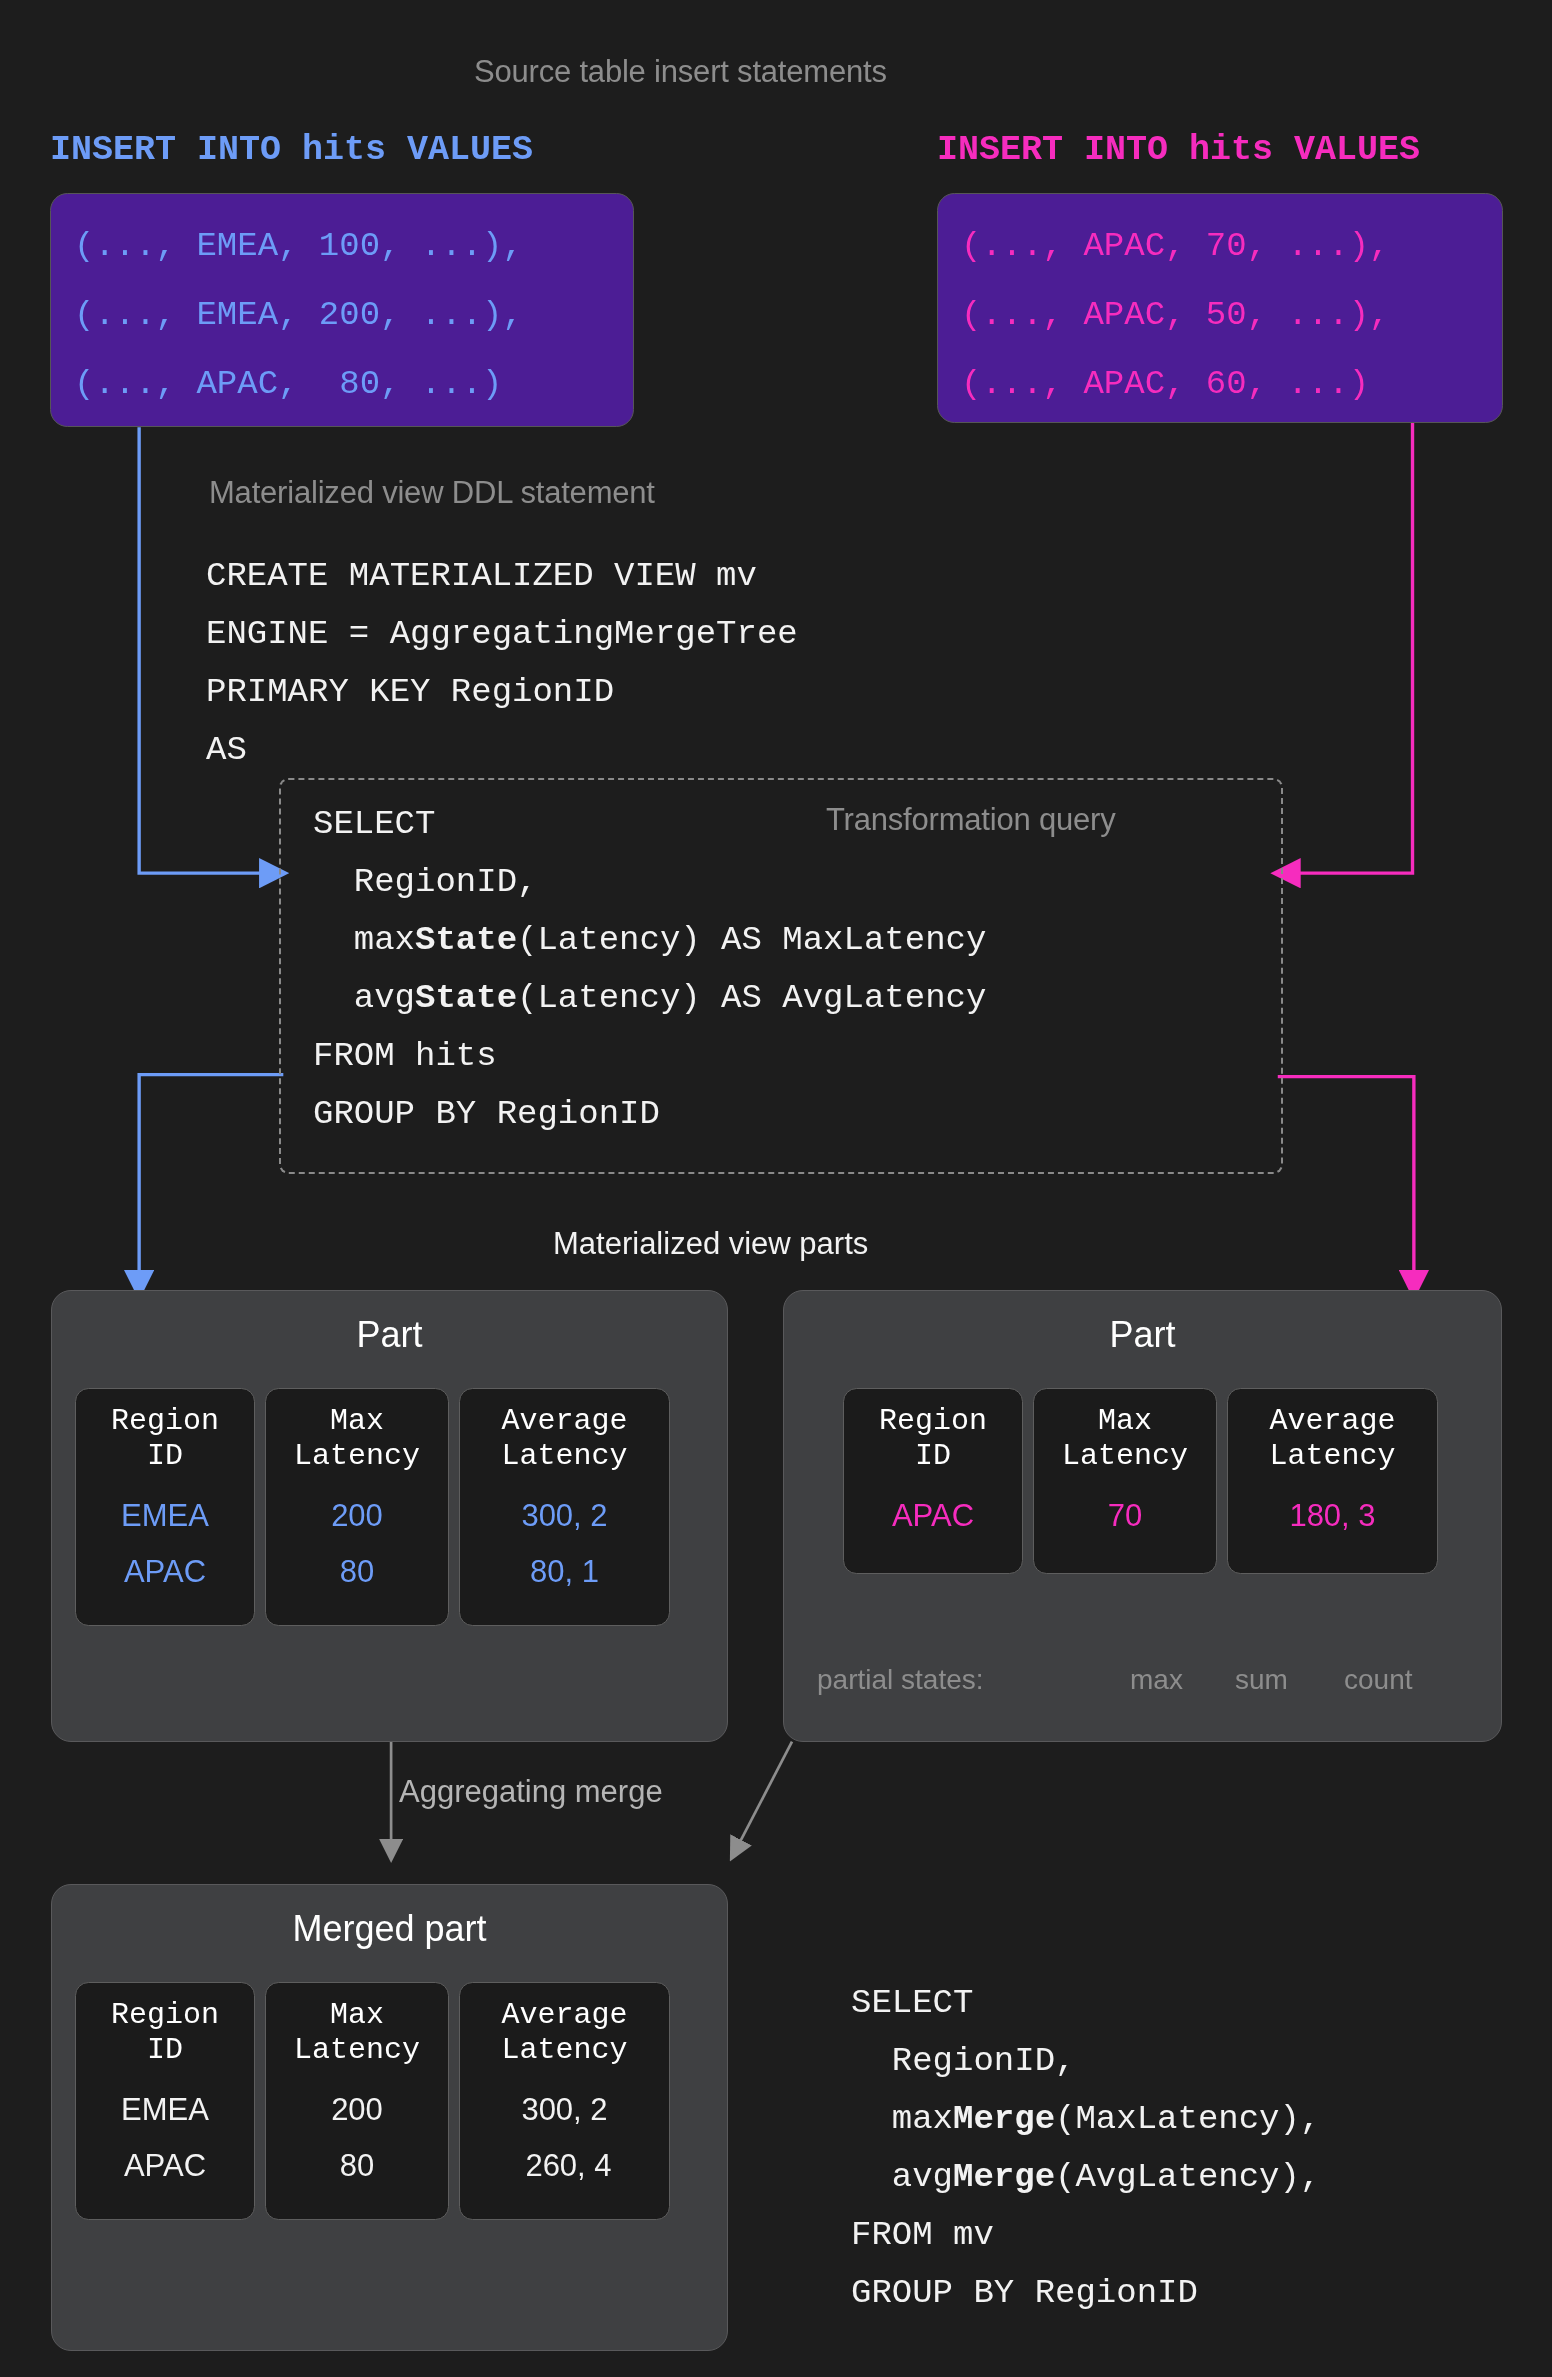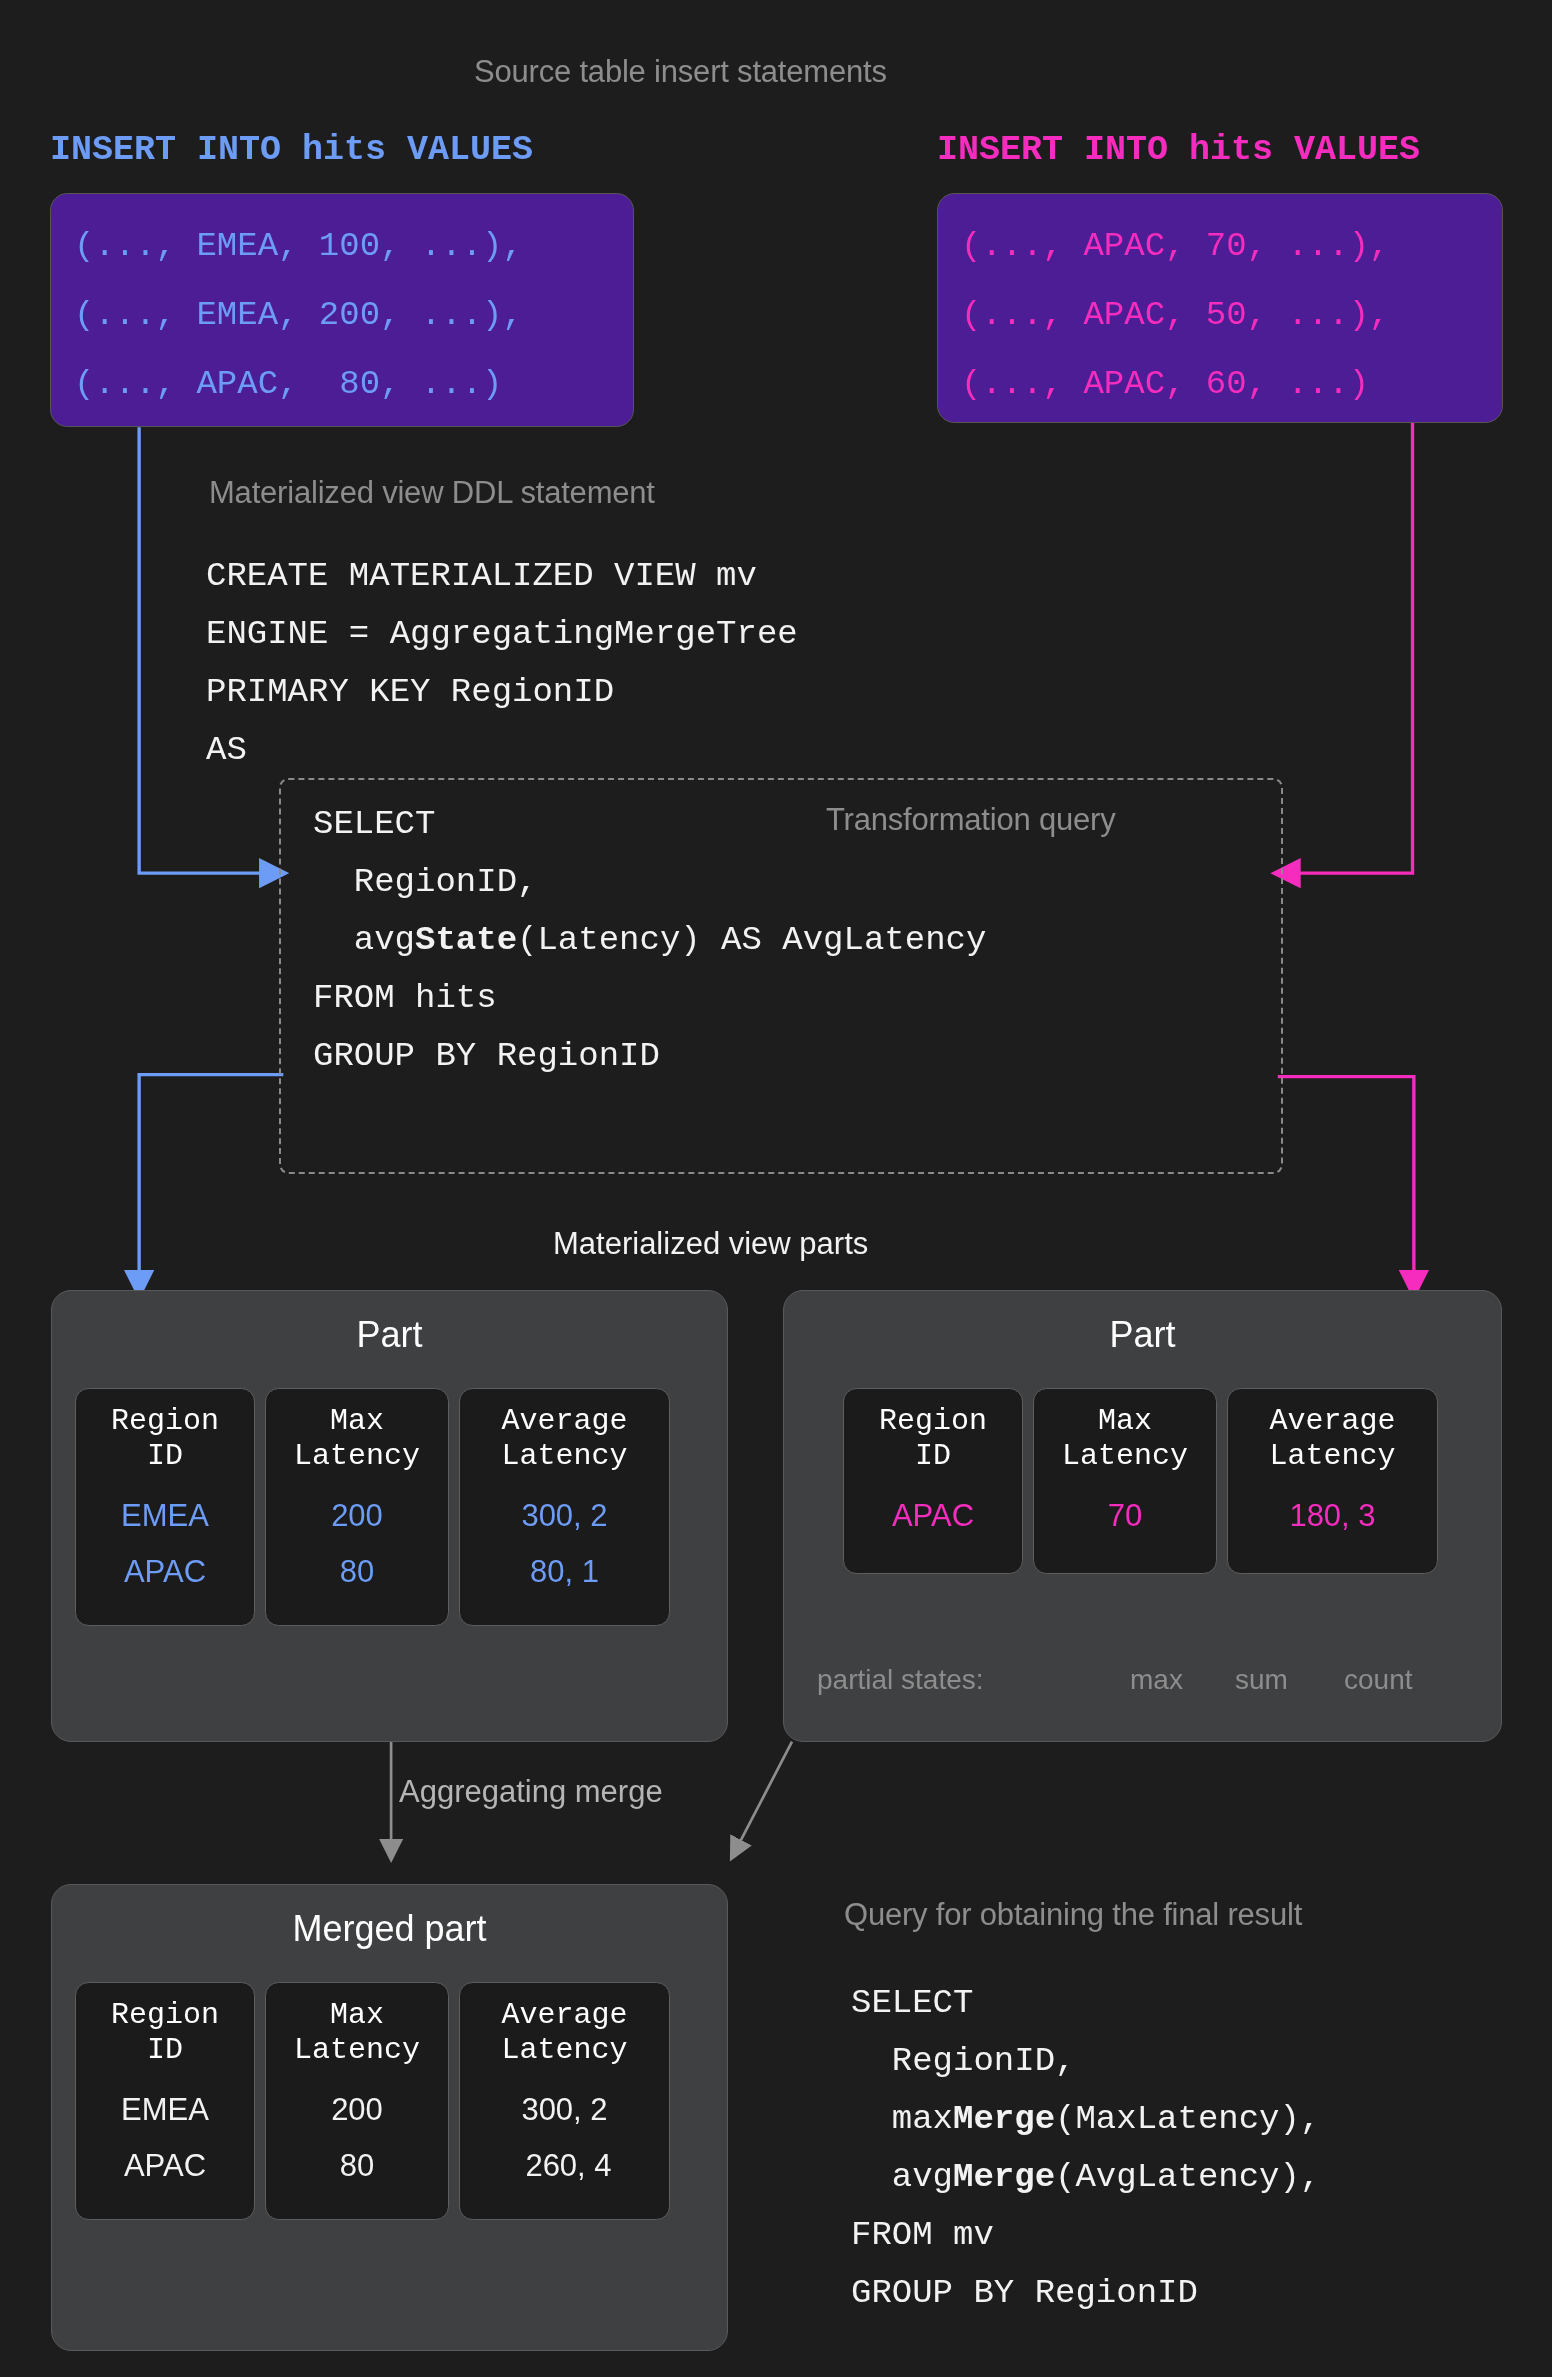--- a/index.html
+++ b/index.html
@@ -179,20 +179,21 @@
     <div class="mono code-white">AS</div>
   </div>
 
   <div class="abs dashed-box" style="left:279px;top:778px;width:1004px;height:396px;">
   </div>
   <div class="abs caption" style="left:826px;top:802px;">Transformation query</div>
 
   <div class="abs" style="left:313px;top:795px;">
     <div class="mono code-white">SELECT</div>
     <div class="mono code-white">  RegionID,</div>
+    <div class="mono code-white"><span>  max</span><b>State</b><span>(Latency) AS MaxLatency</span></div>
     <div class="mono code-white"><span>  avg</span><b>State</b><span>(Latency) AS AvgLatency</span></div>
     <div class="mono code-white">FROM hits</div>
     <div class="mono code-white">GROUP BY RegionID</div>
   </div>
 
   <div class="abs heading-white" style="left:553px;top:1226px;">Materialized view parts</div>
 
   <div class="abs part-box" style="left:51px;top:1290px;width:677px;height:452px;">
     <div class="part-title" style="margin-top:23px;">Part</div>
 
@@ -265,21 +266,20 @@
     </div>
 
     <div class="col-box" style="left:407px;top:97px;width:211px;height:238px;">
       <div class="col-head">Average
 Latency</div>
       <div class="cell white" style="margin-top:23.6px;">300, 2</div>
       <div class="cell white" style="margin-top:20px;margin-left:8px;">260, 4</div>
     </div>
   </div>
 
-  <div class="abs caption" style="left:844px;top:1897px;">Query for obtaining the final result</div>
 
   <div class="abs" style="left:851px;top:1974px;">
     <div class="mono code-white">SELECT</div>
     <div class="mono code-white">  RegionID,</div>
     <div class="mono code-white"><span>  max</span><b>Merge</b><span>(MaxLatency),</span></div>
     <div class="mono code-white"><span>  avg</span><b>Merge</b><span>(AvgLatency),</span></div>
     <div class="mono code-white">FROM mv</div>
     <div class="mono code-white">GROUP BY RegionID</div>
   </div>
 

